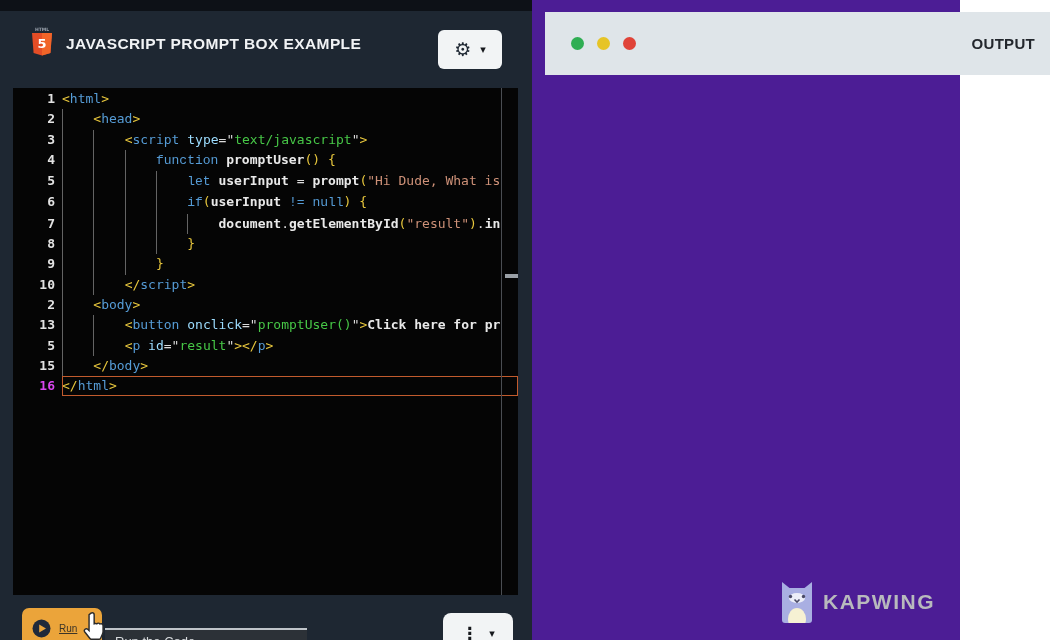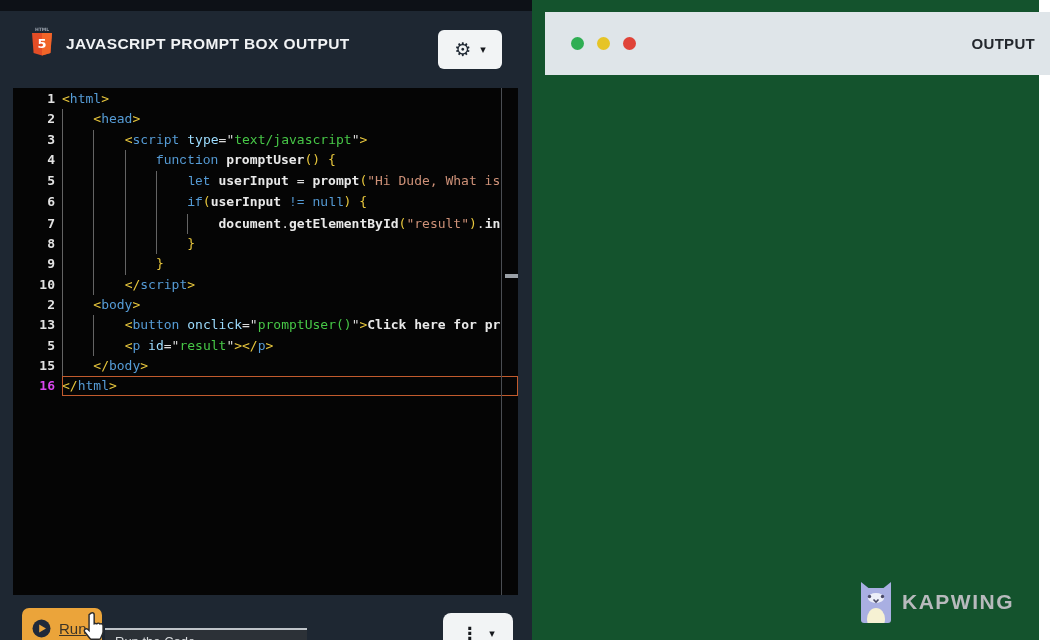--- a/index.html
+++ b/index.html
@@ -34,30 +34,30 @@
   .c-jstr{color:#ce9178;}
   .c-id{color:#e9e9e9;font-weight:bold;}
   .c-txt{color:#e9e9e9;font-weight:bold;}
   .c-op,.c-pl{color:#dcdcdc;}
   .print-margin{position:absolute;left:488px;top:0;bottom:0;width:1px;background:#4a4d52;}
   .scroll-thumb{position:absolute;left:492px;top:186px;width:13px;height:4px;background:#9aa0a6;}
 
   
   .run-btn{position:absolute;left:22px;top:608px;width:80px;height:40px;background:#eba43a;
            border-radius:7px;display:flex;align-items:center;padding-left:10px;box-sizing:border-box;gap:8px;cursor:pointer;}
-  .run-label{color:#3c3427;font-size:15px;text-decoration:underline;}
+  .run-label{color:#3c3427;font-size:10px;text-decoration:underline;}
   .tooltip{position:absolute;left:105px;top:628px;width:202px;height:40px;background:#2c3137;
            border-top:2px solid #bfc4c9;color:#d7dadd;font-size:13px;padding:4px 10px;box-sizing:border-box;overflow:hidden;}
   .kebab-btn{position:absolute;left:443px;top:613px;width:70px;height:40px;background:#f2f4f5;
              border-radius:8px;display:flex;align-items:center;justify-content:center;gap:11px;cursor:pointer;}
   .kebab-glyph{font-size:17px;font-weight:bold;color:#16181c;line-height:1;font-family:"DejaVu Sans",sans-serif;}
   .cursor-hand{position:absolute;left:82px;top:611px;z-index:9;}
 
   
-  .right-panel{position:absolute;left:532px;top:0;width:507px;height:640px;background:#14532d;}
+  .right-panel{position:absolute;left:532px;top:0;width:428px;height:640px;background:#4c1d95;}
   .output-header{position:absolute;left:13px;top:12px;width:505px;height:63px;background:#dfe5e9;
                  display:flex;align-items:center;}
   .dots{display:flex;align-items:center;gap:13px;margin-left:26px;}
   .dot{width:13px;height:13px;border-radius:50%;}
   .output-label{margin-left:auto;margin-right:15px;color:#23272d;font-size:15px;font-weight:700;letter-spacing:.3px;}
   .kapwing{position:absolute;right:25px;bottom:17px;display:flex;align-items:center;gap:7px;}
   .kapwing-text{color:#b8babd;font-size:21px;font-weight:bold;letter-spacing:1.5px;}
 </style>
 </head>
 <body>
@@ -69,21 +69,21 @@
 
     <div class="ide-header">
       <span class="logo">
         <svg width="24" height="32" viewBox="0 0 24 32">
           <text x="12" y="4.5" font-size="4.5" fill="#9aa2ad" text-anchor="middle" font-family="DejaVu Sans" font-weight="bold">HTML</text>
           <polygon points="2,7 22,7 20.4,27 12,29.6 3.6,27" fill="#e44d26"></polygon>
           <polygon points="12,7 22,7 20.4,27 12,29.6" fill="#f16529"></polygon>
           <text x="12" y="22" font-size="13" fill="#ffffff" text-anchor="middle" font-family="DejaVu Sans" font-weight="bold">5</text>
         </svg>
       </span>
-      <span class="ide-title">JAVASCRIPT PROMPT BOX OUTPUT</span>
+      <span class="ide-title">JAVASCRIPT PROMPT BOX EXAMPLE</span>
       <div class="gear-btn">
         <span class="gear-glyph">⚙</span>
         <span class="caret">▾</span>
       </div>
     </div>
 
     <div class="editor">
       <div class="code-lines">
           <div class="code-row">
             <span class="gutter">1</span>

